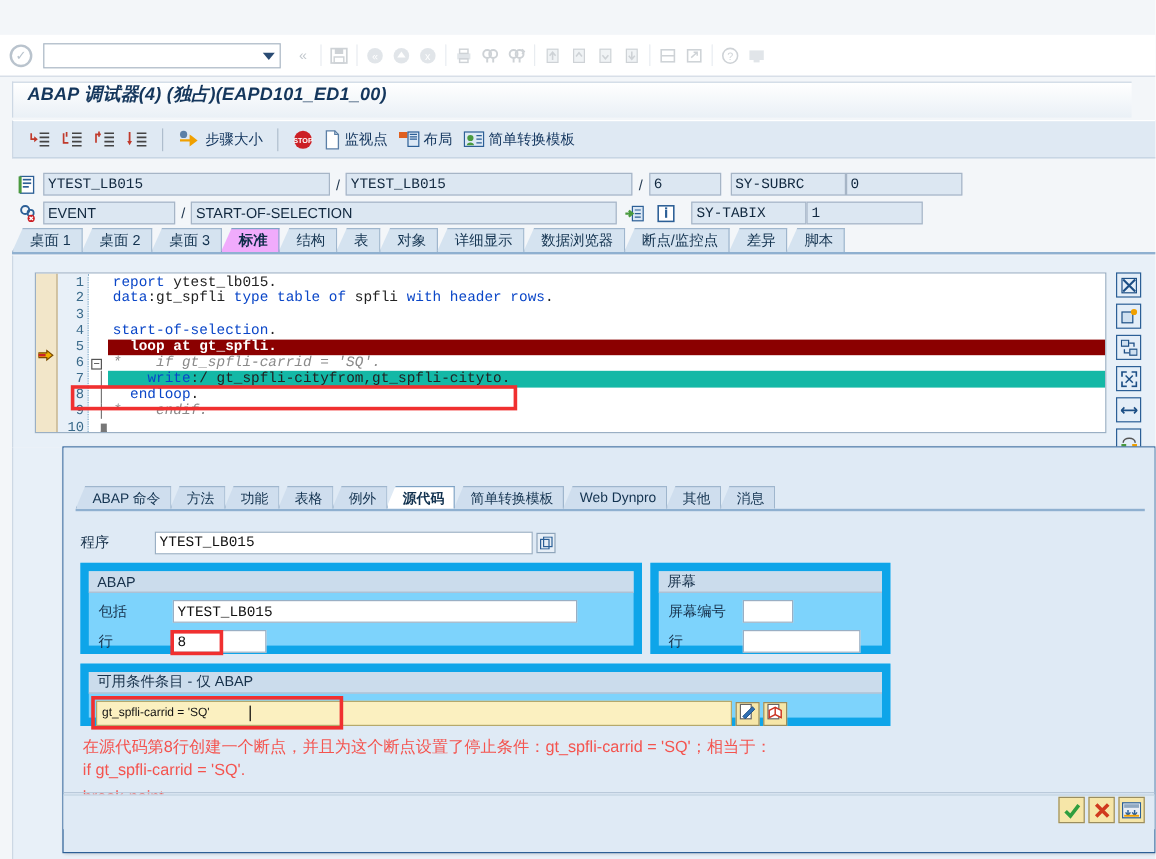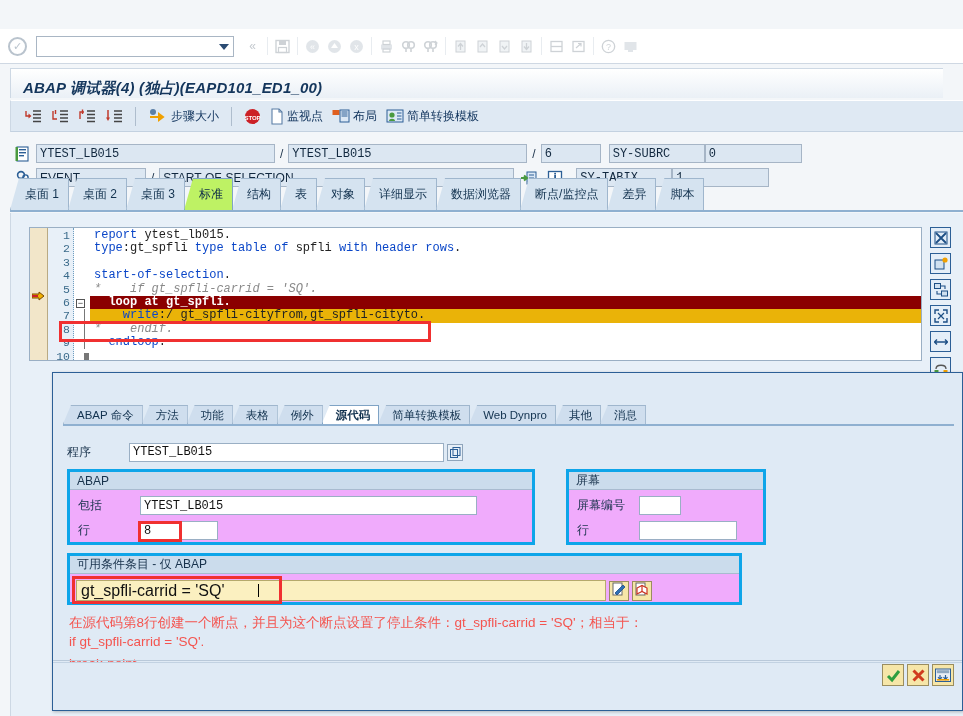--- a/index.html
+++ b/index.html
@@ -68,21 +68,21 @@
     color: #6e7b88;
   }
   .sep { width: 1px; height: 18px; background: #c9d2dc; margin: 0 3px; }
 
   
   .win-title-wrap {
     position: absolute; left: 10px; top: 68px; width: 933px; height: 30px;
     background: linear-gradient(#ffffff, #eaf0f6);
     border-top: 1px solid #cdd8e4;
     border-left: 1px solid #cdd8e4;
-    display: flex; align-items: flex-end;
+    display: flex; align-items: flex-start;
   }
   .win-title {
     font-size: 15px; font-weight: bold; font-style: italic;
     color: #14365c; padding-left: 12px; letter-spacing: .2px;
   }
 
   
   .apptoolbar {
     position: absolute; left: 10px; top: 100px; width: 953px; height: 32px;
     background: #dfe9f3;
@@ -116,31 +116,31 @@
   .slash { padding: 0 5px; color: #22384f; font-size: 12px; }
   .ficon { width: 18px; height: 18px; margin: 0 4px 0 4px; display:flex; align-items:center; justify-content:center; }
 
   
   .tabstrip {
     position: absolute; left: 10px; top: 190px; width: 953px; height: 22px;
     display: flex; align-items: flex-end;
     border-bottom: 2px solid #8fb0d0;
   }
   .tab {
-    height: 32px; margin-right: -1px;
+    height: 20px; margin-right: -1px;
     padding: 0 9px 0 14px;
     display: flex; align-items: center;
     font-size: 12px; color: #12324f; white-space: nowrap;
     background: #d5e3f0;
     border: 1px solid #9fb6cd; border-bottom: none;
     position: relative; cursor: default;
     clip-path: polygon(9px 0, 100% 0, 100% 100%, 0 100%);
   }
   .tab.sel {
-    background: #bef264; font-weight: normal; color: #0d2b48;
+    background: #f0abfc; font-weight: bold; color: #0d2b48;
     border-color: #7fa3c5; z-index: 3;
   }
 
   
   .editor {
     position: absolute; left: 10px; top: 213px; width: 953px; height: 160px;
     background: #e8f0f8;
     border-left: 1px solid #cdd8e4;
     display: flex;
   }
@@ -167,21 +167,21 @@
     font-family: "Liberation Mono", monospace; font-size: 12px;
     padding-top: 1px;
   }
   .cl { height: 13.4px; line-height: 13.4px; white-space: pre; padding-left: 4px; }
   .ln { height: 13.4px; line-height: 13.4px; }
   .k { color: #0a46c8; }
   .lit { color: #2aa6c9; }
   .pl { color: #222222; }
   .cmt { color: #8a8a8a; font-style: italic; }
   .cl.current { background: #8b0000; color: #ffffff; font-weight: bold; }
-  .cl.sel { background: #eab308; }
+  .cl.sel { background: #14b8a6; }
   .foldbox {
     display:inline-block; width: 9px; height: 9px; border: 1px solid #555;
     background:#fff; line-height:7px; text-align:center; font-size:9px; color:#333;
     font-family:"Liberation Sans",sans-serif;
   }
   .foldline { display:inline-block; width:1px; height:13px; background:#777; margin-left:4px; }
 
   
   .edit-icons {
     position: absolute; right: 12px; top: 14px;
@@ -245,37 +245,37 @@
     font-family: "Liberation Mono", monospace; font-size: 12px;
     color: #111; padding: 0 3px; display: flex; align-items: center;
     white-space: nowrap; overflow: hidden;
   }
   .pickbtn {
     width: 16px; height: 17px; border: 1px solid #8fa5bb; background: #e7eff7;
     margin-left: 3px; display: flex; align-items: center; justify-content: center;
   }
 
   .grpbox {
-    position: absolute; border: 3px solid #0ea5e9; background: #f0abfc;
+    position: absolute; border: 7px solid #0ea5e9; background: #7dd3fc;
   }
   .grp-title {
     height: 18px; background: #cbdcec; border-bottom: 1px solid #a8bbcf;
     display: flex; align-items: center; padding-left: 7px;
     font-size: 12px; color: #17314b;
   }
   #grp-abap { left: 14px; top: 96px; width: 468px; height: 76px; }
-  #grp-screen { left: 513px; top: 96px; width: 200px; height: 76px; }
+  #grp-screen { left: 489px; top: 96px; width: 200px; height: 76px; }
   #grp-cond { left: 14px; top: 180px; width: 675px; height: 52px; }
 
   .frow { display: flex; align-items: center; margin-top: 6px; padding-left: 8px; }
   .frow .lbl { width: 62px; }
 
   .cond-inp {
     height: 21px; background: #fbf0c0; border: 1px solid #b5a96c;
-    font-family: "Liberation Sans", sans-serif; font-size: 16px;
+    font-family: "Liberation Sans", sans-serif; font-size: 10px;
     color: #111; padding: 0 4px; display: flex; align-items: center;
     position: relative;
     gap: 32px;
   }
   .caret {
     display:inline-block; width:1px; height:13px; background:#000; margin-left:1px;
   }
   .cbtn {
     width: 20px; height: 20px; border: 1px solid #9a8d5f; background: #f6e6a8;
     display: flex; align-items: center; justify-content: center; margin-left: 3px;
@@ -607,28 +607,28 @@
           <div class="ln"></div>
           <div class="ln"></div>
         <div class="ln" style="padding-left:2px;"><span class="foldbox">−</span></div>
         <div class="ln" style="padding-left:6px;"><span class="foldline"></span></div>
         <div class="ln" style="padding-left:6px;"><span class="foldline"></span></div>
         <div class="ln" style="padding-left:6px;"><span class="foldline"></span></div>
         <div class="ln" style="padding-left:6px;"><span class="foldline" style="height:7px;border-bottom:1px solid #777;width:5px;"></span></div>
       </div>
       <div class="codearea">
         <div class="cl"><span class="k">report</span><span class="pl"> ytest_lb015.</span></div>
-        <div class="cl"><span class="k">type</span><span class="pl">:gt_spfli </span><span class="k">type table of</span><span class="pl"> spfli </span><span class="k">with header rows</span><span class="pl">.</span></div>
+        <div class="cl"><span class="k">data</span><span class="pl">:gt_spfli </span><span class="k">type table of</span><span class="pl"> spfli </span><span class="k">with header rows</span><span class="pl">.</span></div>
         <div class="cl"></div>
         <div class="cl"><span class="k">start-of-selection</span><span class="pl">.</span></div>
+        <div class="cl current">  loop at gt_spfli.</div>
         <div class="cl"><span class="cmt">*    if gt_spfli-carrid = 'SQ'.</span></div>
-        <div class="cl current">  loop at gt_spfli.</div>
         <div class="cl sel"><span class="pl">    </span><span class="k">write</span><span class="pl">:/ gt_spfli-cityfrom,gt_spfli-cityto.</span></div>
+        <div class="cl"><span class="pl">  </span><span class="k">endloop</span><span class="pl">.</span></div>
         <div class="cl"><span class="cmt">*    endif.</span></div>
-        <div class="cl"><span class="pl">  </span><span class="k">endloop</span><span class="pl">.</span></div>
       </div>
     </div>
 
     <div class="edit-icons">
       <div class="eicon">
         <svg width="14" height="14" viewBox="0 0 14 14">
             <path d="M2 2 L12 12 M12 2 L2 12" stroke="#1d4f85" stroke-width="1.8"></path>
             <rect x="1" y="1" width="12" height="12" fill="none" stroke="#1d4f85" stroke-width="1"></rect>
           </svg>
       </div>

